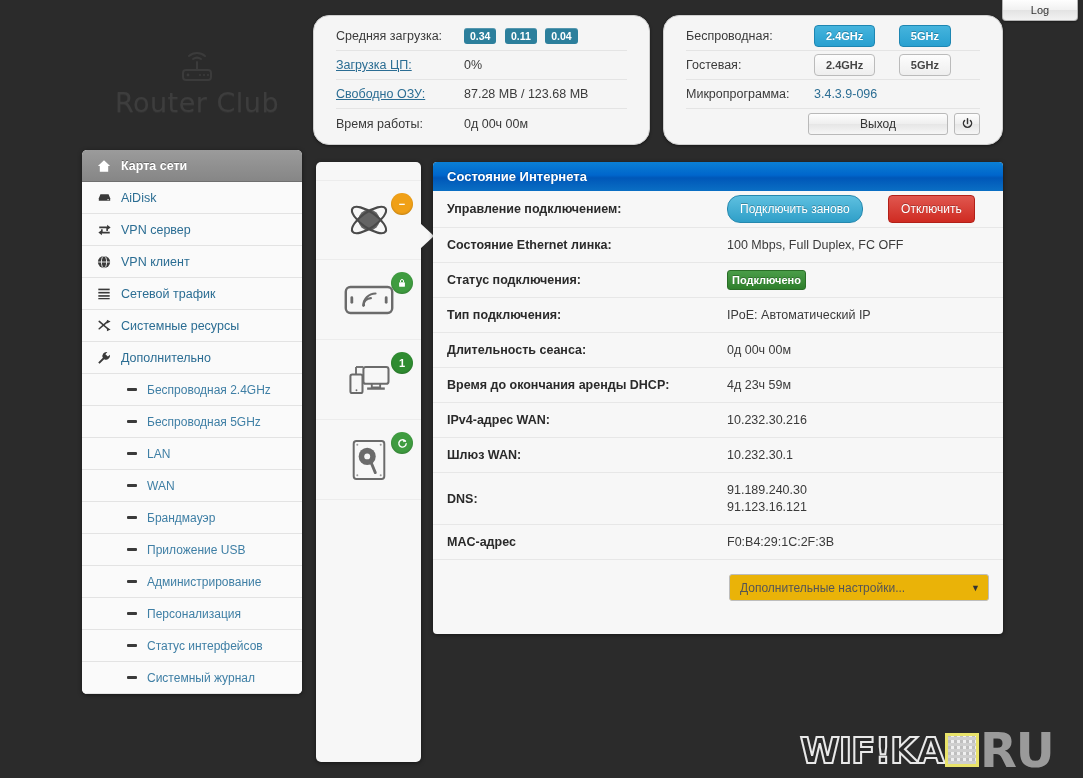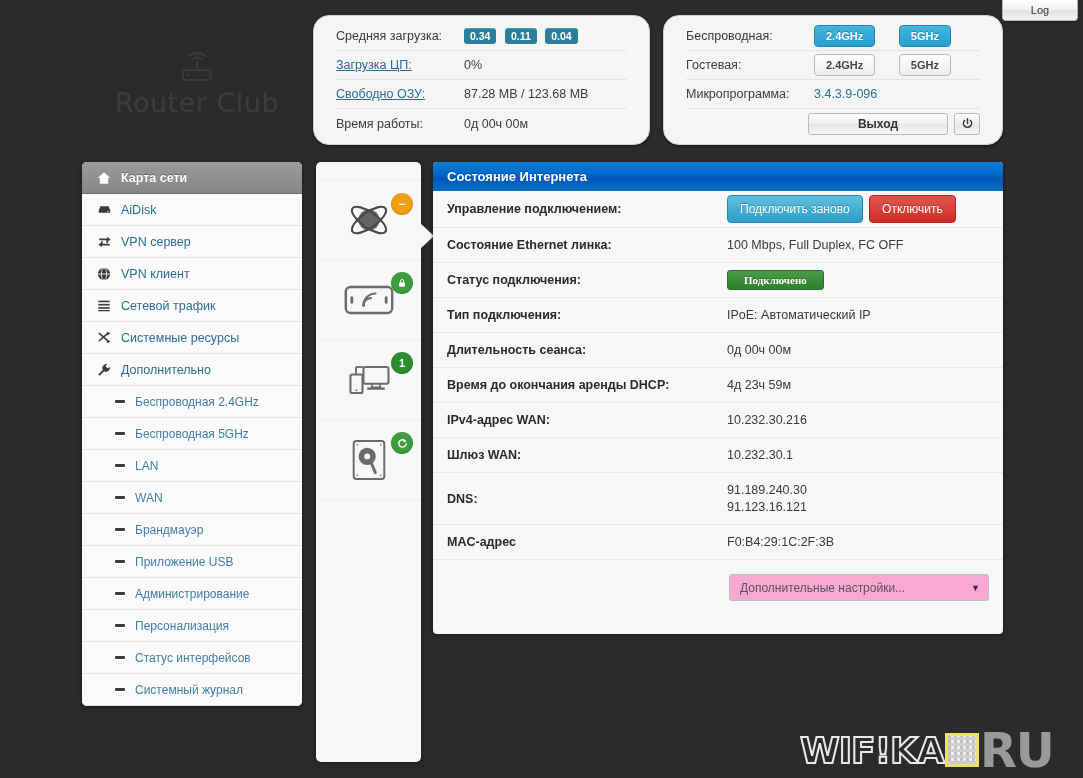--- a/index.html
+++ b/index.html
@@ -91,40 +91,40 @@
   .ghz-btn.on {
     background: linear-gradient(to bottom, #45b4dd 0%, #28a0d0 100%);
     color: #fff; border: 1px solid #1d86b2;
     text-shadow: 0 -1px 0 rgba(0,0,0,.25);
   }
   .ghz-btn.off {
     background: linear-gradient(to bottom, #fdfdfd 0%, #eeeeee 100%);
     color: #444; border: 1px solid #bbb;
   }
 
-  .crow.actions { justify-content: flex-end; gap: 6px; font-weight: bold; }
+  .crow.actions { justify-content: flex-end; gap: 6px; }
   .btn-logout {
     width: 140px; height: 22px;
     background: linear-gradient(to bottom, #fdfdfd 0%, #efefef 48%, #e6e6e6 52%, #f6f6f6 100%);
     border: 1px solid #b9b9b9; border-radius: 3px;
     font-size: 12px; color: #333;
     display: flex; align-items: center; justify-content: center;
     cursor: pointer;
   }
   .btn-power {
     width: 26px; height: 22px;
     background: linear-gradient(to bottom, #fdfdfd 0%, #efefef 48%, #e6e6e6 52%, #f6f6f6 100%);
     border: 1px solid #b9b9b9; border-radius: 3px;
     display: flex; align-items: center; justify-content: center;
     cursor: pointer;
   }
 
   
   #sidebar {
-    position: absolute; left: 82px; top: 162px;
+    position: absolute; left: 82px; top: 150px;
     width: 220px;
     background: #fafafa;
     border-radius: 5px 5px 5px 5px;
     box-shadow: 0 1px 4px rgba(0,0,0,.5);
     overflow: hidden;
   }
   .menu-item {
     display: flex; align-items: center;
     height: 32px;
     padding-left: 12px;
@@ -138,21 +138,21 @@
     background: linear-gradient(to bottom, #9b9b9b 0%, #868686 100%);
     color: #ffffff; font-weight: bold;
     text-shadow: 0 -1px 0 rgba(0,0,0,.3);
     border-bottom: 1px solid #6f6f6f;
   }
   .menu-item .mi-icon {
     width: 20px; height: 16px; margin-right: 7px;
     display: flex; align-items: center; justify-content: center;
     flex-shrink: 0;
   }
-  .menu-item.sub { padding-left: 30px; color: #3f7fa5; font-size: 12px; }
+  .menu-item.sub { padding-left: 42px; color: #3f7fa5; font-size: 12px; }
   .menu-item.sub .mi-icon { width: 16px; }
   .dash {
     display: inline-block; width: 10px; height: 3px;
     background: #3a3a3a; border-radius: 1px;
   }
 
   
   #devcol {
     position: absolute; left: 316px; top: 162px;
     width: 105px; height: 600px;
@@ -214,46 +214,45 @@
     width: 280px; flex-shrink: 0;
     color: #2a2a2a; font-weight: bold;
   }
   .prow .p-val { color: #3a3a3a; }
   .prow.tall { min-height: 52px; }
 
   .btn-blue {
     background: linear-gradient(to bottom, #5ec0e0 0%, #2f9fc8 100%);
     border: 1px solid #2588ae;
     color: #fff; font-size: 12px;
-    padding: 6px 12px; border-radius: 4px; cursor: pointer;
+    padding: 6px 12px; border-radius: 13px; cursor: pointer;
     text-shadow: 0 -1px 0 rgba(0,0,0,.25);
-    margin-right: 3px;
+    margin-right: 22px;
   }
   .btn-red {
     background: linear-gradient(to bottom, #e0574f 0%, #cf2b22 100%);
     border: 1px solid #b22018;
     color: #fff; font-size: 12px;
     padding: 6px 12px; border-radius: 4px; cursor: pointer;
     text-shadow: 0 -1px 0 rgba(0,0,0,.25);
   }
   .badge-green {
     display: inline-block;
     background: linear-gradient(to bottom, #4a9d48 0%, #2f7f2c 100%);
     border: 1px solid #2a6e27;
     color: #fff; font-size: 11px; font-weight: bold;
-    padding: 3px 16px; border-radius: 3px;
+    padding: 3px 4px; border-radius: 3px;
     text-shadow: 0 -1px 0 rgba(0,0,0,.25);
-    font-family: Liberation Serif, serif;
   }
   .dns-multi { line-height: 17px; }
 
   .select-row { display: flex; justify-content: flex-end; padding: 14px 14px 0 0; }
   .fake-select {
     width: 260px; height: 27px;
-    background: #f9a8d4; border: 1px solid #bdbdbd; border-radius: 3px;
+    background: #eab308; border: 1px solid #bdbdbd; border-radius: 3px;
     display: flex; align-items: center; justify-content: space-between;
     padding: 0 8px 0 10px;
     font-size: 12px; color: #555; cursor: pointer;
   }
   .caret { font-size: 9px; color: #333; }
 
   
   .watermark {
     position: absolute; left: 800px; top: 722px;
     display: flex; align-items: center; gap: 1px;

